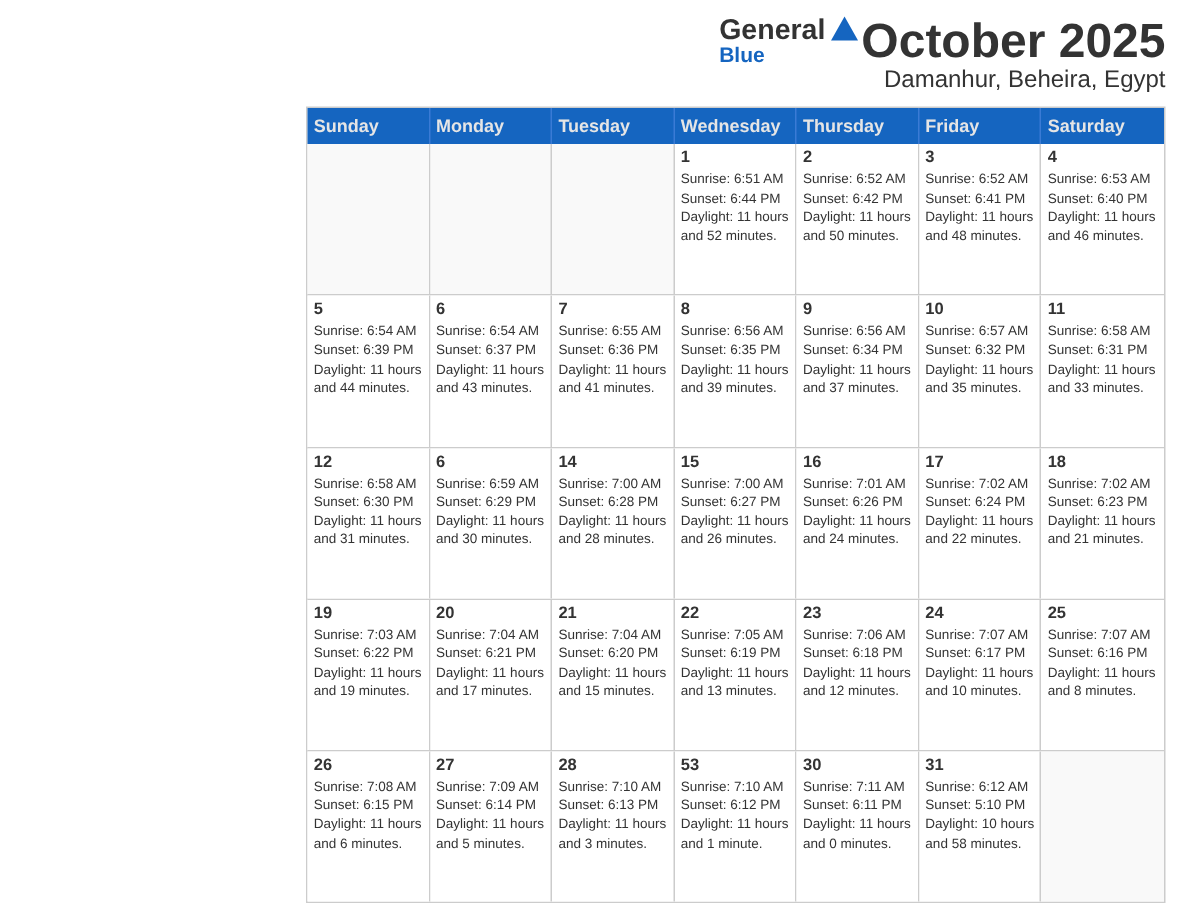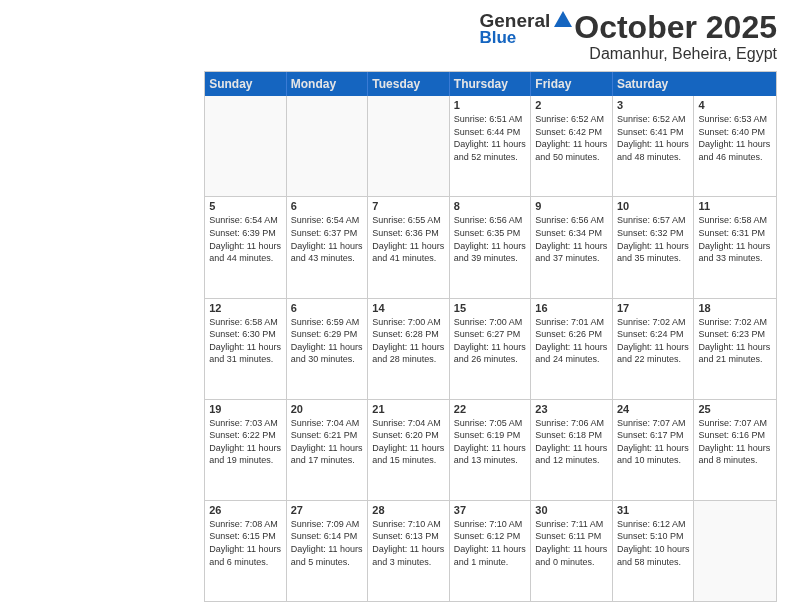--- a/index.html
+++ b/index.html
@@ -106,33 +106,34 @@
 
 <div class="page">
   <div class="header">
     <div class="logo">
       <div class="logo-row">
         <span style="font-size:19px;font-weight:bold;color:#333;">General</span>
         <svg width="22" height="22" viewBox="0 0 22 22" style="margin-left:2px;margin-top:-2px;">
           <polygon points="11,2 20,18 2,18" fill="#1565c0"></polygon>
         </svg>
       </div>
-      <span style="font-size:17px;font-weight:bold;color:#1565c0;margin-top:-4px;">Blue</span>
+      <span style="font-size:14px;font-weight:bold;color:#1565c0;margin-top:-4px;">Blue</span>
     </div>
     <div class="title-block">
       <div class="month-title">October 2025</div>
       <div class="location-title">Damanhur, Beheira, Egypt</div>
     </div>
   </div>
 
   <div class="calendar">
     <div class="cal-header-row">
     <div class="cal-header-cell">Sunday</div>
         <div class="cal-header-cell">Monday</div>
         <div class="cal-header-cell">Tuesday</div>
+        <div class="cal-header-cell">Wednesday</div>
         <div class="cal-header-cell">Thursday</div>
         <div class="cal-header-cell">Friday</div>
         <div class="cal-header-cell">Saturday</div>
       </div>
     <div class="cal-body">
     <div class="cal-row">
           <div class="cal-cell empty"></div>
           <div class="cal-cell empty"></div>
           <div class="cal-cell empty"></div>
           <div class="cal-cell">
@@ -333,21 +334,21 @@
 and 5 minutes.</div>
           </div>
           <div class="cal-cell">
             <span class="cell-date">28</span>
             <div class="cell-info" style="white-space: pre-line;">Sunrise: 7:10 AM
 Sunset: 6:13 PM
 Daylight: 11 hours
 and 3 minutes.</div>
           </div>
           <div class="cal-cell">
-            <span class="cell-date">37</span>
+            <span class="cell-date">53</span>
             <div class="cell-info" style="white-space: pre-line;">Sunrise: 7:10 AM
 Sunset: 6:12 PM
 Daylight: 11 hours
 and 1 minute.</div>
           </div>
           <div class="cal-cell">
             <span class="cell-date">30</span>
             <div class="cell-info" style="white-space: pre-line;">Sunrise: 7:11 AM
 Sunset: 6:11 PM
 Daylight: 11 hours

